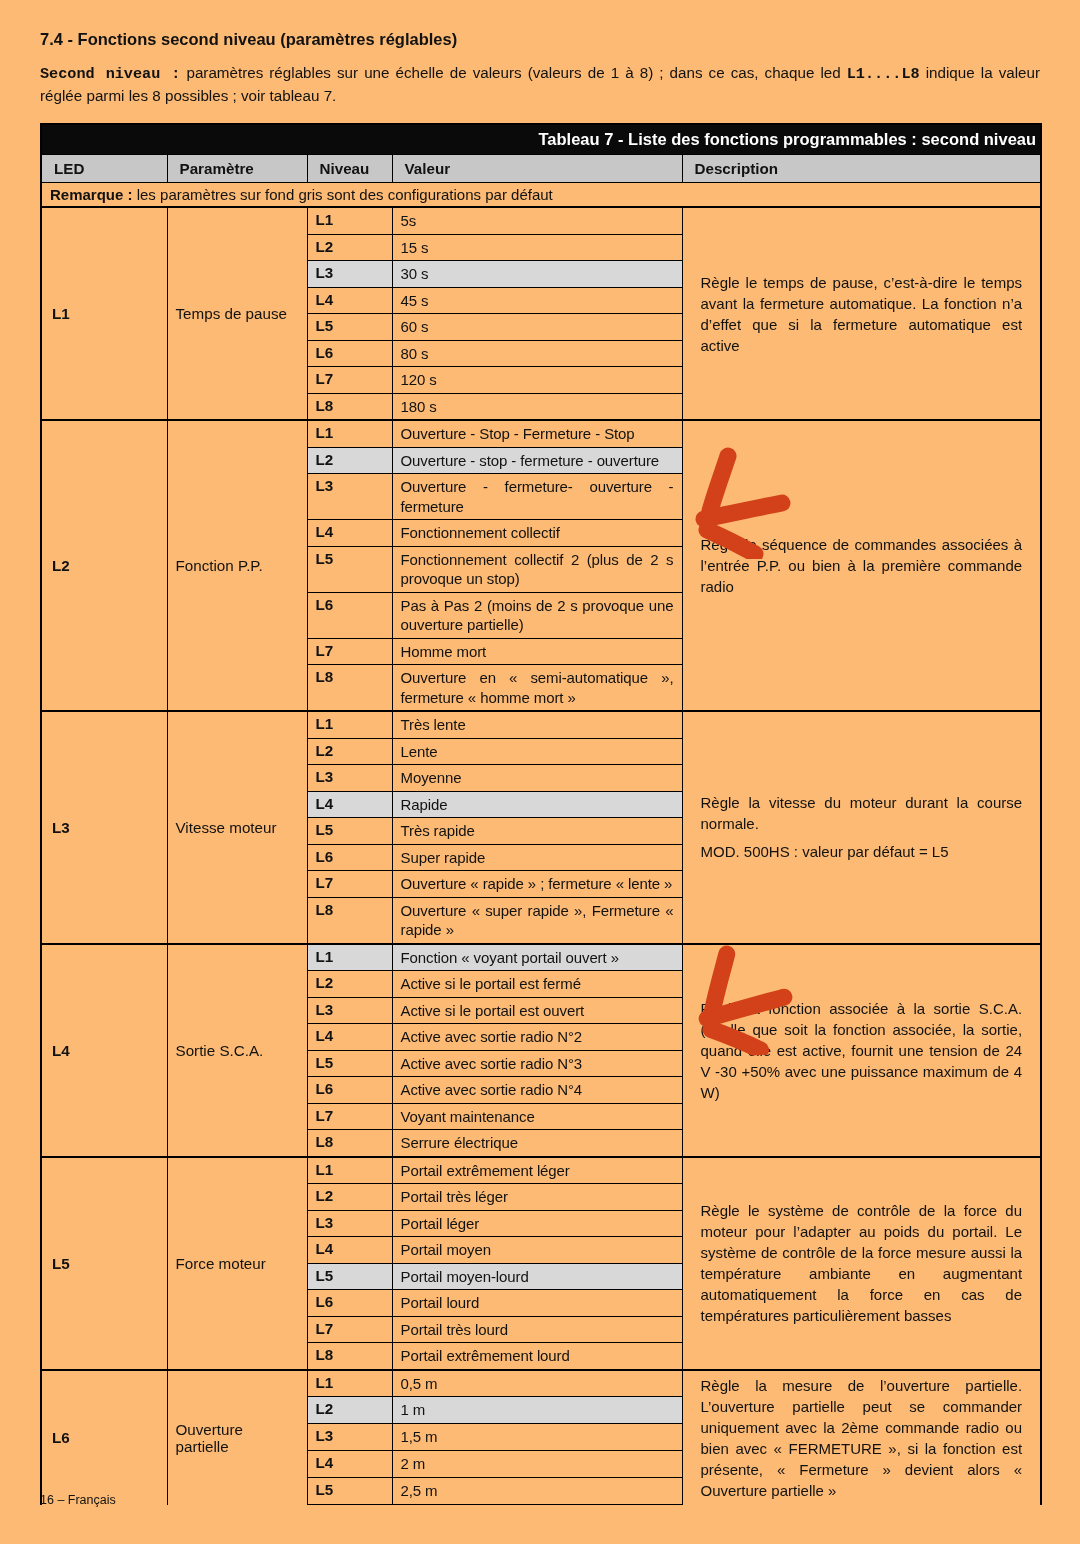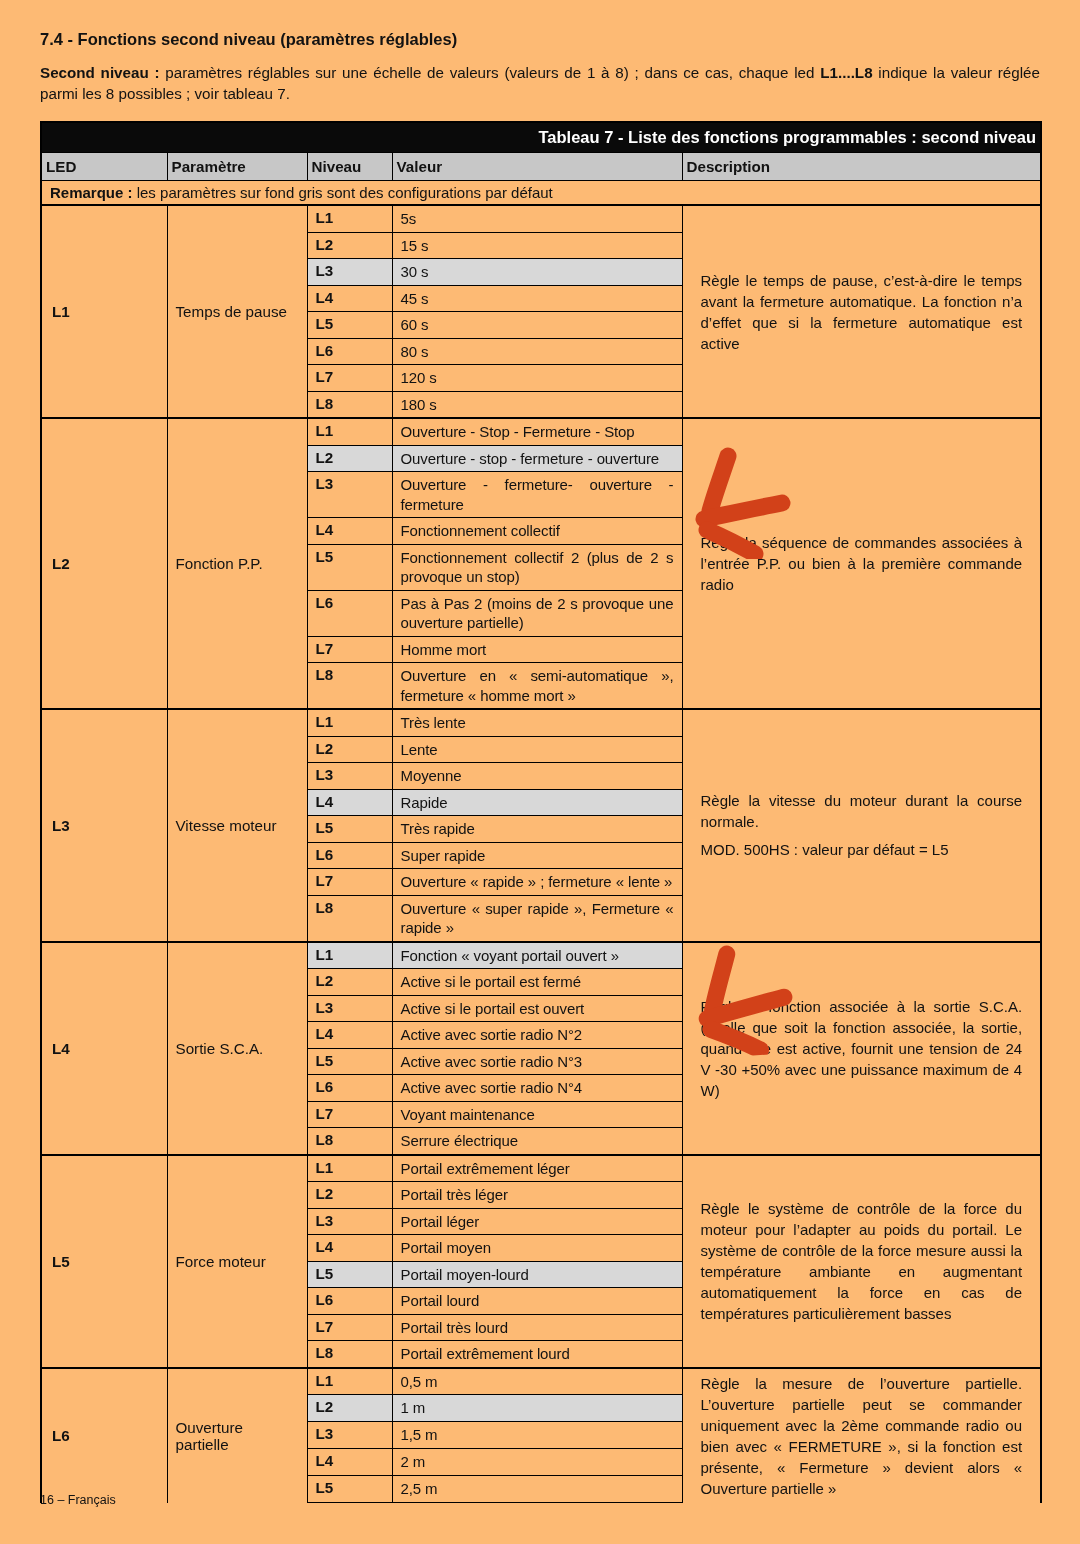--- a/index.html
+++ b/index.html
@@ -6,36 +6,36 @@
   body {
     width:1080px; height:1544px;
     font-family:"Liberation Sans", sans-serif;
     color:#121212;
   }
   .page { position:relative; width:1080px; height:1544px; overflow:hidden; background:#fdba74; }
   .content { padding:30px 40px 0 40px; }
 
   .heading { font-size:16.5px; font-weight:bold; margin:0 0 13px 0; letter-spacing:0; }
   .intro { font-size:15.2px; line-height:21px; margin:0 0 17px 0; text-align:justify; }
-  .intro b { font-weight:bold; }
+  .intro b { font-weight:bold;font-family:Liberation Mono, monospace; }
 
   table.fn-table {
     width:1000px; border-collapse:collapse; table-layout:fixed;
     border:2px solid #000; border-bottom:none;
     font-size:15.2px;
   }
   .fn-table th, .fn-table td { border:1px solid #000; }
 
   .title-row th {
     background:#0a0a0a; color:#ffffff; text-align:right;
     font-size:16.5px; font-weight:bold; padding:5px 4px;
   }
   .colhead th {
     background:#c7c7c7; text-align:left; font-weight:bold;
-    padding:5px 4px; font-size:15.2px;
+    padding:5px 12px; font-size:15.2px;
   }
   .note-row td { padding:3px 8px; font-size:15px; }
 
   td.led   { font-weight:bold; vertical-align:middle; padding:3px 10px; }
   td.param { vertical-align:middle; padding:3px 8px; }
   td.niveau{ font-weight:bold; vertical-align:top; padding:3px 8px; }
   td.valeur{
     vertical-align:top; padding:3px 8px; text-align:justify;
     font-size:15px; line-height:19.5px; letter-spacing:-0.1px;
   }

